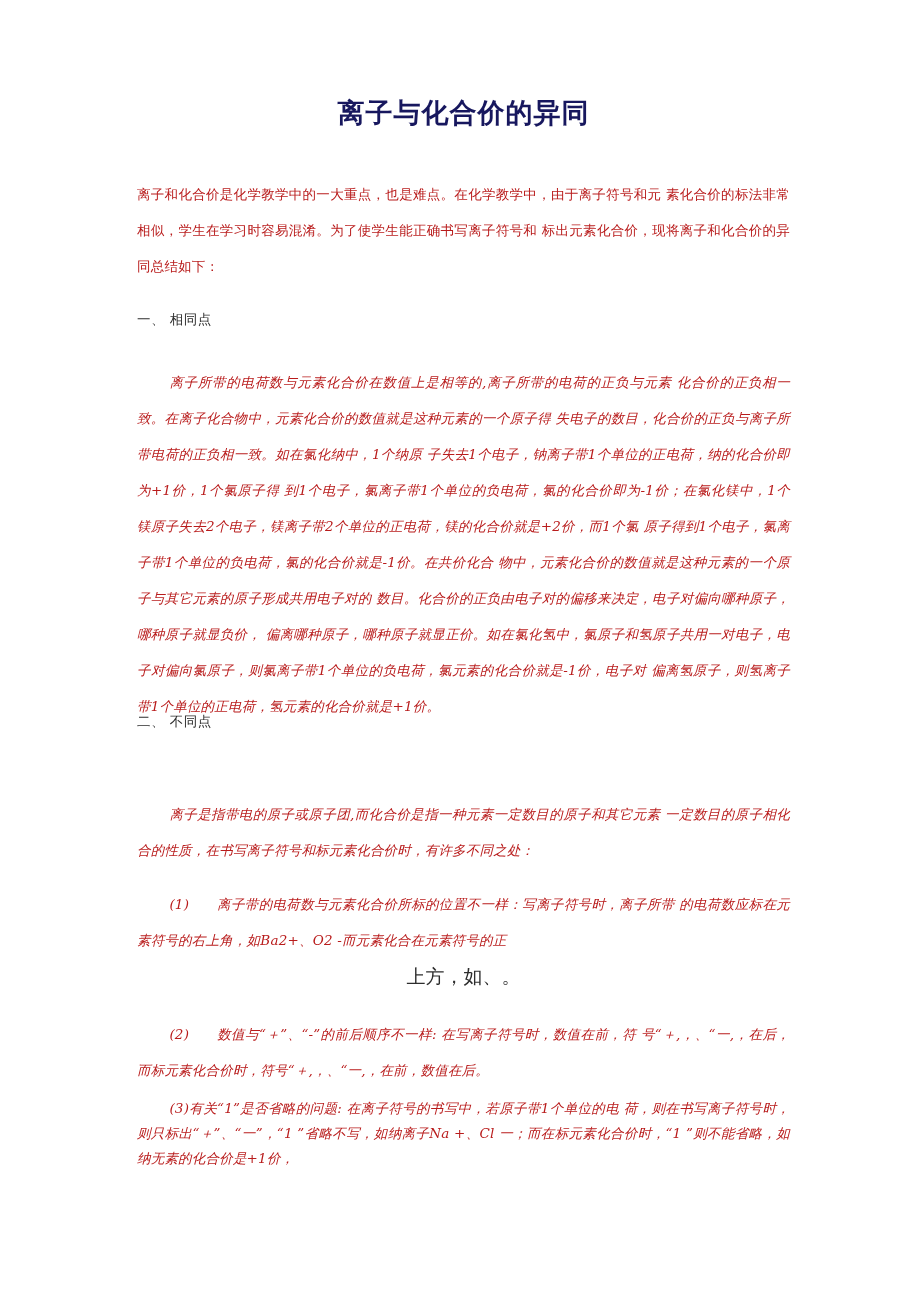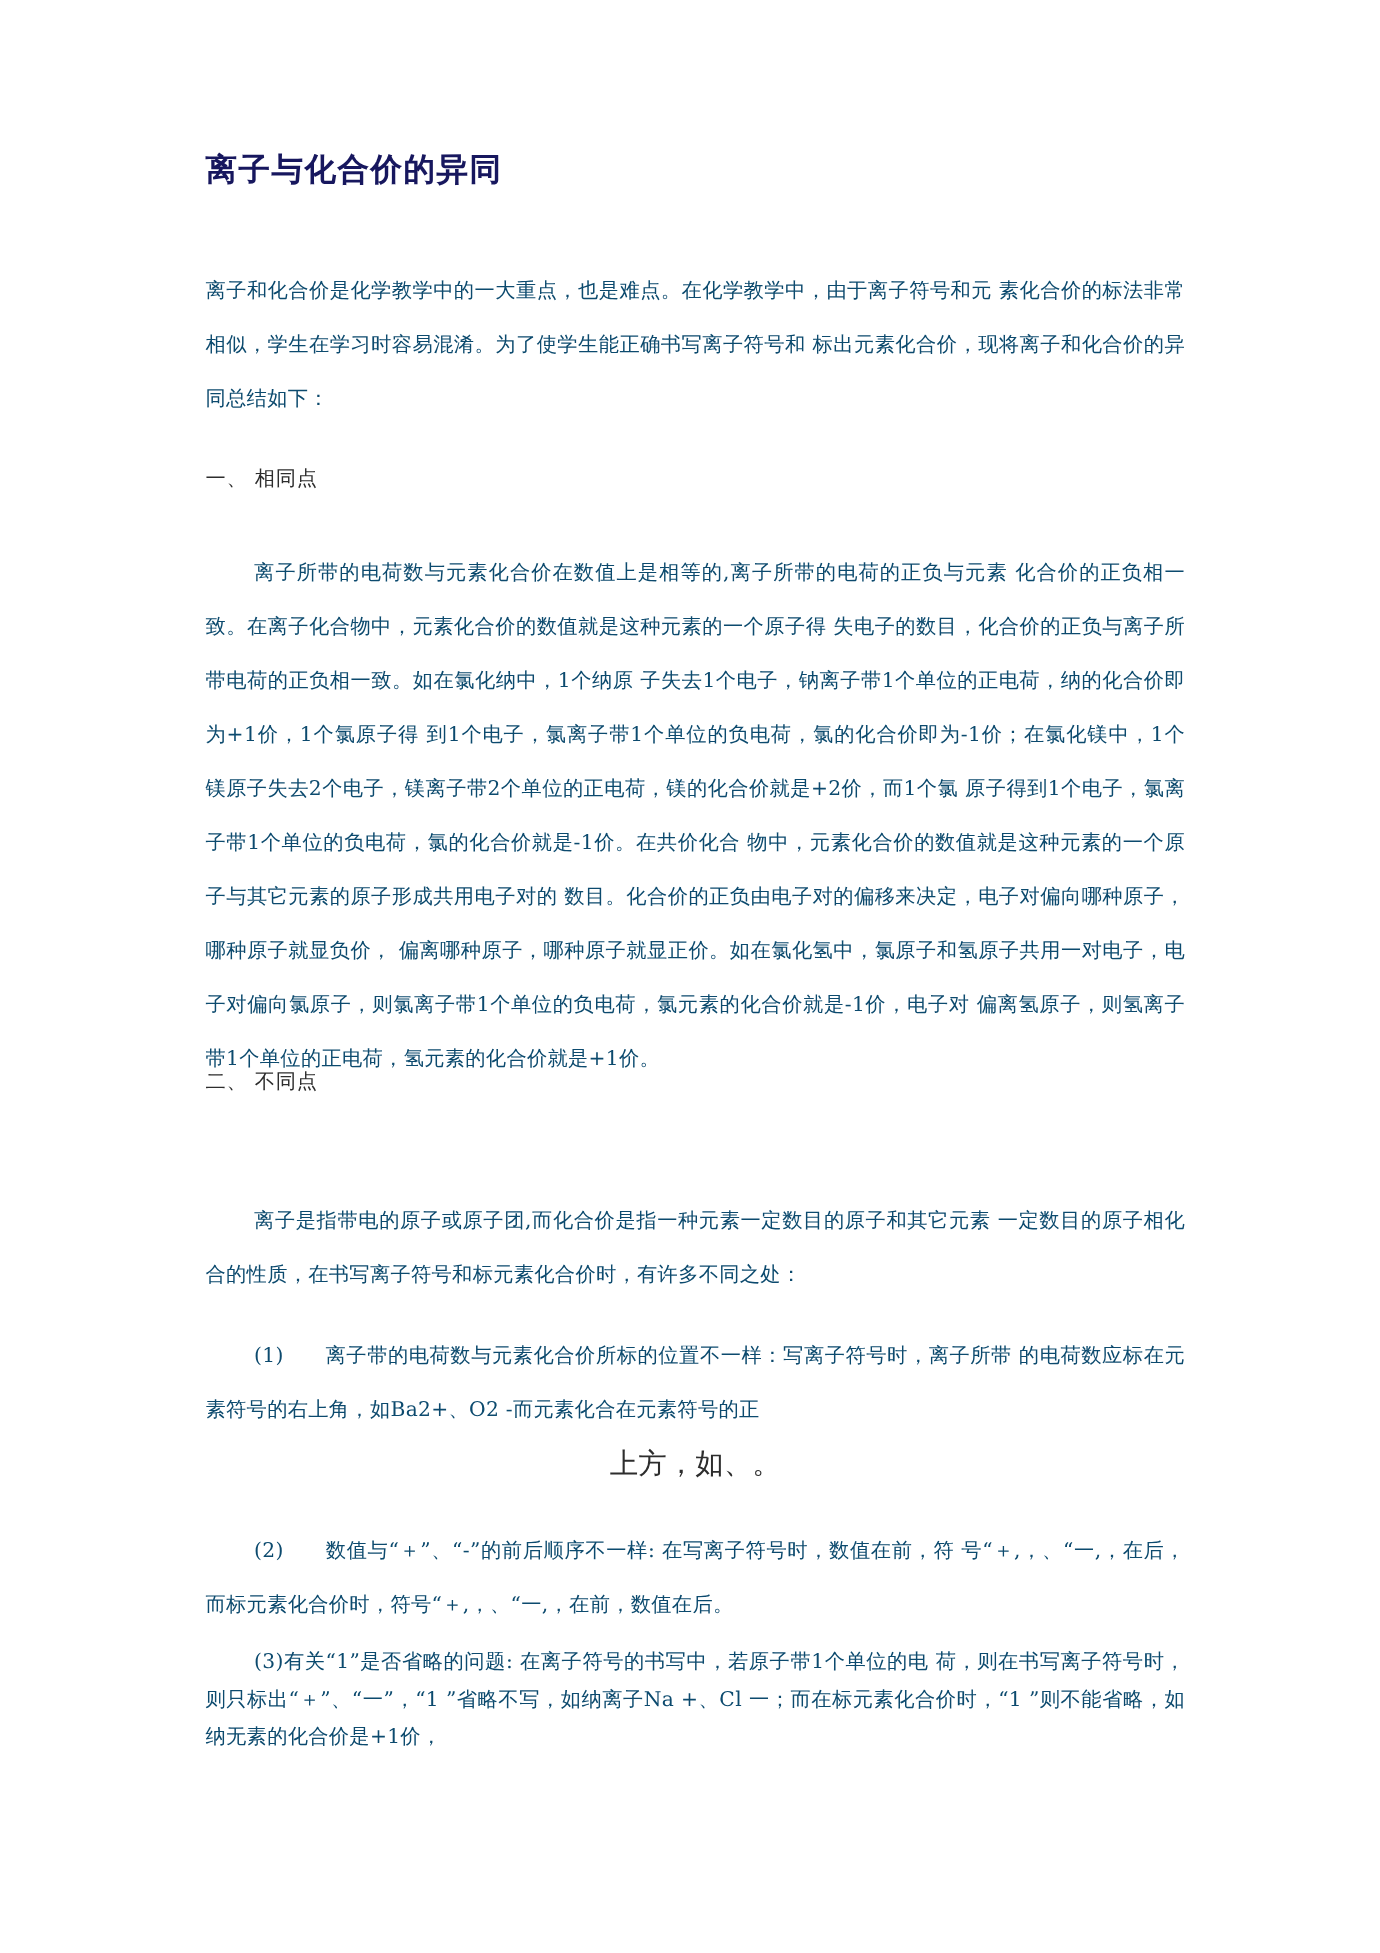--- a/index.html
+++ b/index.html
@@ -31,44 +31,45 @@
     top: 0;
     width: 653px;
   }
 
   
   .doc-title {
     margin: 0;
     padding: 0;
     font-family: "DejaVu Sans", "Liberation Sans", sans-serif;
     font-weight: bold;
-    font-size: 21px;
+    font-size: 27px;
     line-height: 34px;
     color: #17175e;
-    text-align: left;
+    text-align: center;
     letter-spacing: 1px;
     position: absolute;
     left: 0;
     top: 96px;
     width: 653px;
   }
 
   
   .para {
     margin: 0;
     font-size: 13.5px;
     line-height: 36px;
     text-align: justify;
     text-justify: inter-ideograph;
     letter-spacing: 0.2px;
-    color: #0c4a6e;
+    color: #b91c1c;
   }
 
   .para.indent {
     text-indent: 2.4em;
+    font-style: italic;
   }
 
   .section-heading {
     margin: 0;
     font-size: 13.5px;
     line-height: 36px;
     color: #2d2d2d;
     letter-spacing: 0.5px;
     font-weight: normal;
   }

